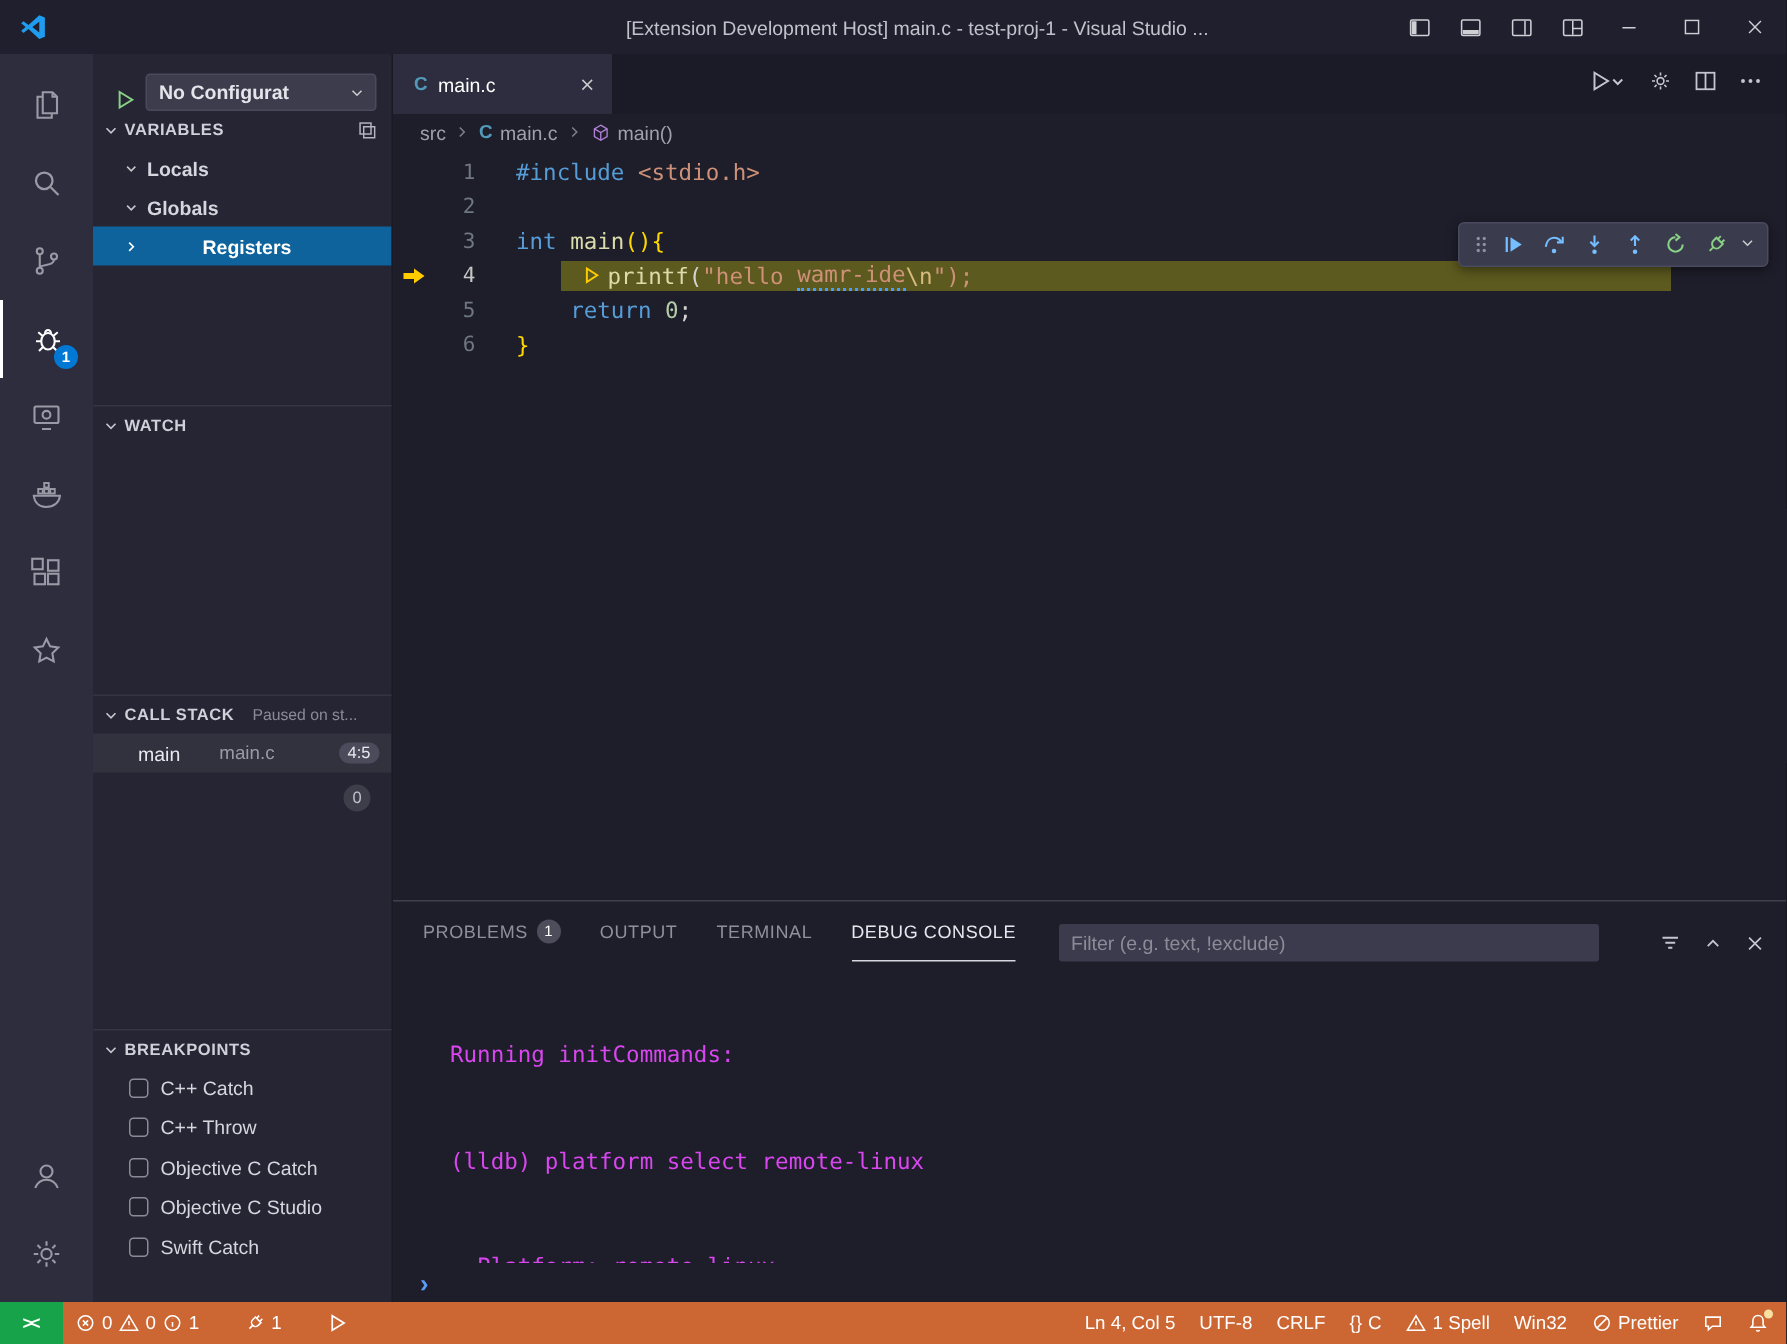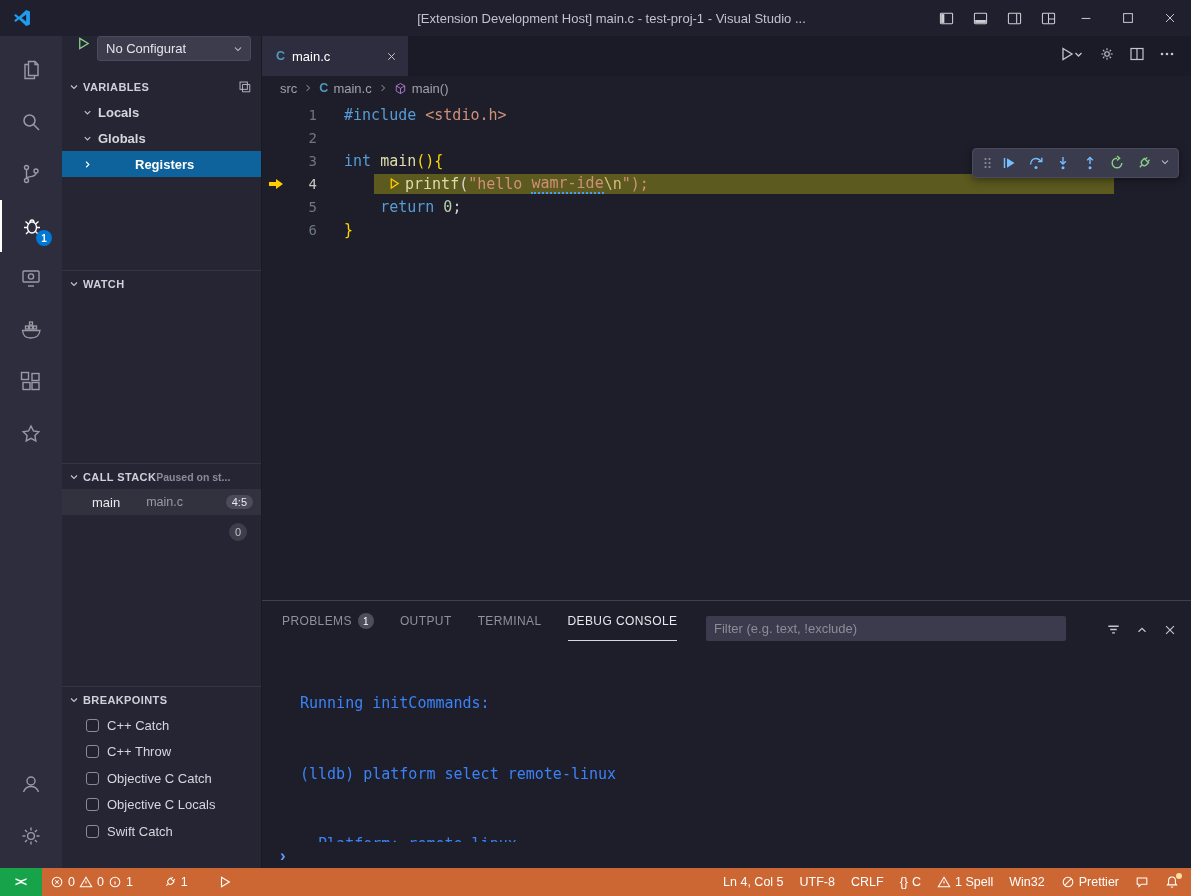--- a/index.html
+++ b/index.html
@@ -23,29 +23,29 @@
   
   .activitybar { width:62px; background:#2d2d3e; display:flex; flex-direction:column; align-items:center; flex:none; padding-top:8px; }
   .ab-item { width:62px; height:52px; display:flex; align-items:center; justify-content:center; position:relative; color:#9a9aa6; }
   .ab-item.active { color:#ffffff; border-left:2px solid #ffffff; }
   .ab-item svg { stroke:currentColor; }
   .ab-badge { position:absolute; right:10px; bottom:6px; background:#0078d4; color:#fff; font-size:10px; width:16px; height:16px; border-radius:50%; display:flex; align-items:center; justify-content:center; font-weight:bold; }
   .ab-bottom { margin-top:auto; padding-bottom:6px; }
 
   
   .sidebar { width:200px; background:#252534; display:flex; flex-direction:column; flex:none; font-size:13px; border-right:1px solid #1a1a24; }
-  .sb-toolbar { height:38px; display:flex; align-items:flex-start; padding:0 10px 0 14px; gap:6px; flex:none; }
+  .sb-toolbar { height:38px; display:flex; align-items:flex-end; padding:0 10px 0 14px; gap:6px; flex:none;font-weight:bold; }
   .play-green svg { display:block; }
   .config-select { flex:1; height:25px; background:#3c3c4d; border:1px solid #4a4a5c; border-radius:3px; display:flex; align-items:center; padding:0 6px 0 8px; color:#e4e4ea; font-size:13px; white-space:nowrap; overflow:hidden; }
   .config-select .lbl { flex:1; overflow:hidden; text-overflow:clip; white-space:nowrap; }
   .section { border-top:1px solid #353542; display:flex; flex-direction:column; overflow:hidden; }
   .section:first-of-type { border-top:none; }
   .sec-header { height:25px; display:flex; align-items:center; padding:0 10px 0 6px; font-size:11px; font-weight:bold; letter-spacing:.4px; color:#d0d0da; flex:none; }
   .sec-header .chev { margin-right:3px; display:flex; }
-  .sec-status { font-weight:bold; font-size:10.5px; color:#8b8b98; margin-left:0; letter-spacing:0; }
+  .sec-status { font-weight:normal; font-size:10.5px; color:#8b8b98; margin-left:12px; letter-spacing:0; }
   .sec-hdr-icon { margin-left:auto; display:flex; }
   .tree-row { height:26px; display:flex; align-items:center; padding-left:20px; gap:5px; color:#d6d6de; font-weight:bold; }
   .tree-row .chev { display:flex; }
   .tree-row.selected { background:#0e639c; color:#ffffff;gap:42px; }
   .frame-row { height:26px; display:flex; align-items:center; background:#32323f; padding:0 8px 0 30px; }
   .frame-name { color:#e8e8ee; font-size:13px; }
   .frame-file { color:#9a9aa6; font-size:12.5px; margin-left:26px; }
   .frame-pos { margin-left:auto; background:#4b4b5b; color:#e8e8ee; font-size:11px; border-radius:8px; padding:1px 6px; }
   .zero-badge { width:18px; height:18px; border-radius:50%; background:#3e3e4b; color:#c0c0ca; font-size:11px; display:flex; align-items:center; justify-content:center; align-self:flex-end; margin:8px 14px 0 0; }
   .bp-row { height:26.5px; display:flex; align-items:center; padding-left:24px; gap:8px; color:#d6d6de; font-size:13px; }
@@ -88,21 +88,21 @@
 
   
   .panel { height:268px; border-top:1px solid #3f3f50; display:flex; flex-direction:column; flex:none; background:#1e1e2b; }
   .panel-tabs { height:40px; display:flex; align-items:flex-end; padding:0 14px 0 20px; gap:26px; flex:none; }
   .ptab { font-size:12px; letter-spacing:.4px; color:#8f8f9d; display:flex; align-items:center; gap:6px; height:100%; }
   .ptab.active { color:#e7e7ee; border-bottom:1px solid #d7d7df; }
   .ptab-badge { background:#4d4d5c; color:#fff; font-size:10px; width:16px; height:16px; border-radius:50%; display:flex; align-items:center; justify-content:center; }
   .panel-filter { margin-left:auto; width:360px; height:25px; background:#3b3b4d; border:none; border-radius:2px; color:#5eead4; font-size:13px; padding:0 8px; font-family:"Liberation Sans",sans-serif; }
   .panel-filter::placeholder { color:#8c8c99; }
   .panel-actions { display:flex; align-items:center; gap:14px; margin-left:14px; color:#c5c5cf; }
-  .console { flex:1; padding:4px 0 0 38px; font-family:"DejaVu Sans Mono",monospace; font-size:15px; line-height:23.5px; color:#3b82f6; white-space:pre; overflow:hidden; }
+  .console { flex:1; padding:4px 0 0 38px; font-family:"DejaVu Sans Mono",monospace; font-size:15px; line-height:23.5px; color:#d946ef; white-space:pre; overflow:hidden; }
   .console-input { height:26px; display:flex; align-items:center; padding-left:18px; flex:none; }
 
   
   .statusbar { height:28px; background:#cc6633; display:flex; align-items:center; color:#ffffff; font-size:12.5px; flex:none; }
   .sb-remote { width:42px; height:28px; background:#17a34a; display:flex; align-items:center; justify-content:center; font-weight:bold; font-size:12px; letter-spacing:-2px; padding-right:2px; }
   .sb-item { display:flex; align-items:center; gap:4px; padding:0 8px; height:28px; white-space:nowrap; }
   .sb-item svg { flex:none; }
   .sb-right { margin-left:auto; display:flex; align-items:center; padding-right:4px; }
   .sb-gap { width:14px; }
   .bell-wrap { position:relative; display:flex; }
@@ -338,21 +338,21 @@
         <div class="bp-row">
             <span class="cb"></span>
             <span>C++ Throw</span>
           </div>
         <div class="bp-row">
             <span class="cb"></span>
             <span>Objective C Catch</span>
           </div>
         <div class="bp-row">
             <span class="cb"></span>
-            <span>Objective C Locals</span>
+            <span>Objective C Studio</span>
           </div>
         <div class="bp-row">
             <span class="cb"></span>
             <span>Swift Catch</span>
           </div>
       </section>
     </aside>
 
     <div class="editor-col">
 

